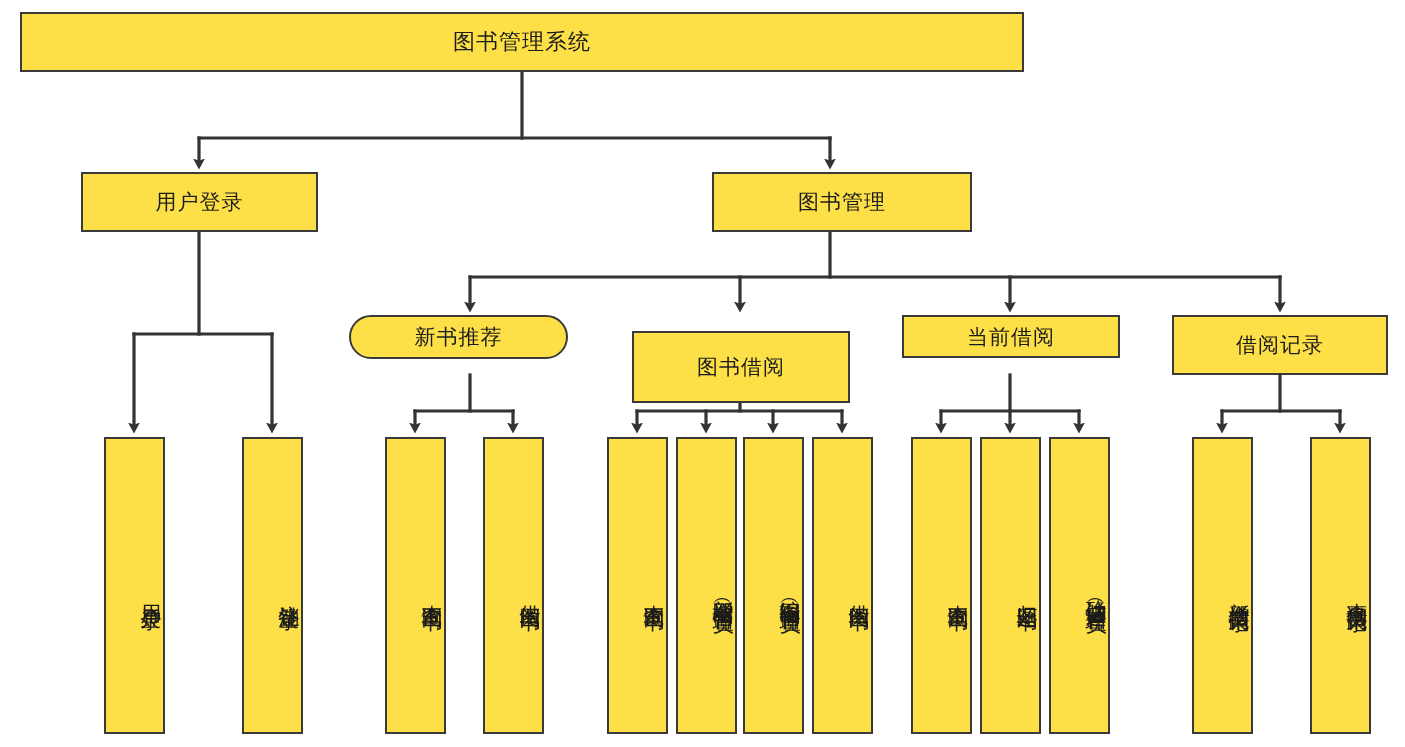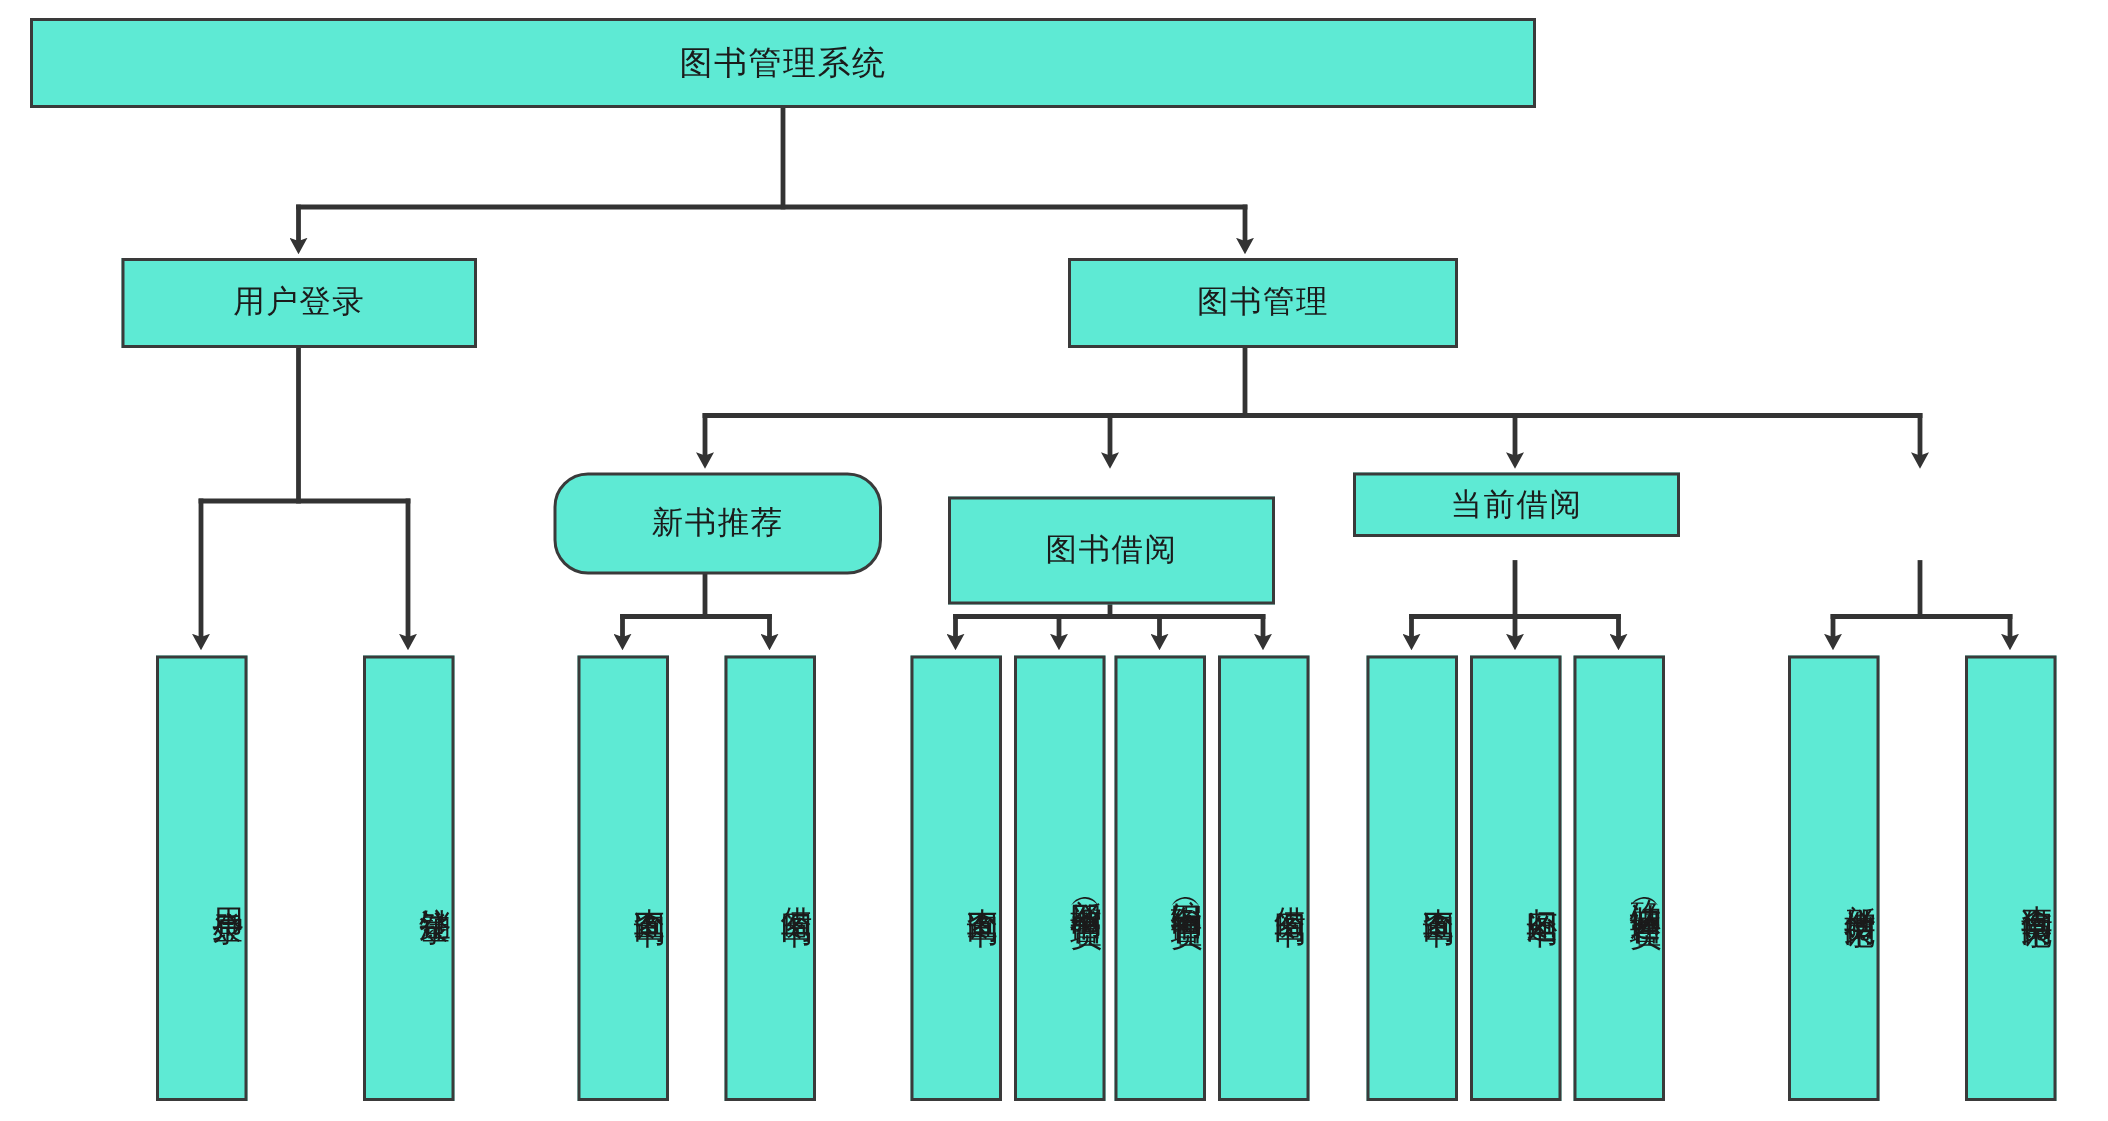--- a/index.html
+++ b/index.html
@@ -21,21 +21,21 @@
     position: absolute;
     left: 0;
     top: 0;
     width: 1405px;
     height: 747px;
     pointer-events: none;
   }
   .node {
     position: absolute;
     box-sizing: border-box;
-    background: #5eead4;
+    background: #fde047;
     border: 2.5px solid #3a3a3a;
     display: flex;
     align-items: center;
     justify-content: center;
     color: #1b1b1b;
     z-index: 2;
   }
   .node.h {
     font-size: 21px;
     line-height: 1.2;
@@ -129,28 +129,31 @@
     <span>图书管理系统</span>
   </div>
 
   <div class="node h" style="left:81px; top:172px; width:237px; height:60px;">
     <span>用户登录</span>
   </div>
   <div class="node h" style="left:712px; top:172px; width:260px; height:60px;">
     <span>图书管理</span>
   </div>
 
-  <div class="node h" style="left:369px; top:315px; width:219px; height:68px;border-radius:23px;">
+  <div class="node h" style="left:349px; top:315px; width:219px; height:44px;border-radius:23px;">
     <span>新书推荐</span>
   </div>
   <div class="node h" style="left:632px; top:331px; width:218px; height:72px;">
     <span>图书借阅</span>
   </div>
   <div class="node h" style="left:902px; top:315px; width:218px; height:43px;">
     <span>当前借阅</span>
+  </div>
+  <div class="node h" style="left:1172px; top:315px; width:216px; height:60px;">
+    <span>借阅记录</span>
   </div>
 
   <div class="node v" style="left:104px; top:437px; width:61px; height:297px;">
     <span class="vtext">用户登录</span>
   </div>
   <div class="node v" style="left:242px; top:437px; width:61px; height:297px;">
     <span class="vtext">注销登录</span>
   </div>
 
   <div class="node v" style="left:385px; top:437px; width:61px; height:297px;">

